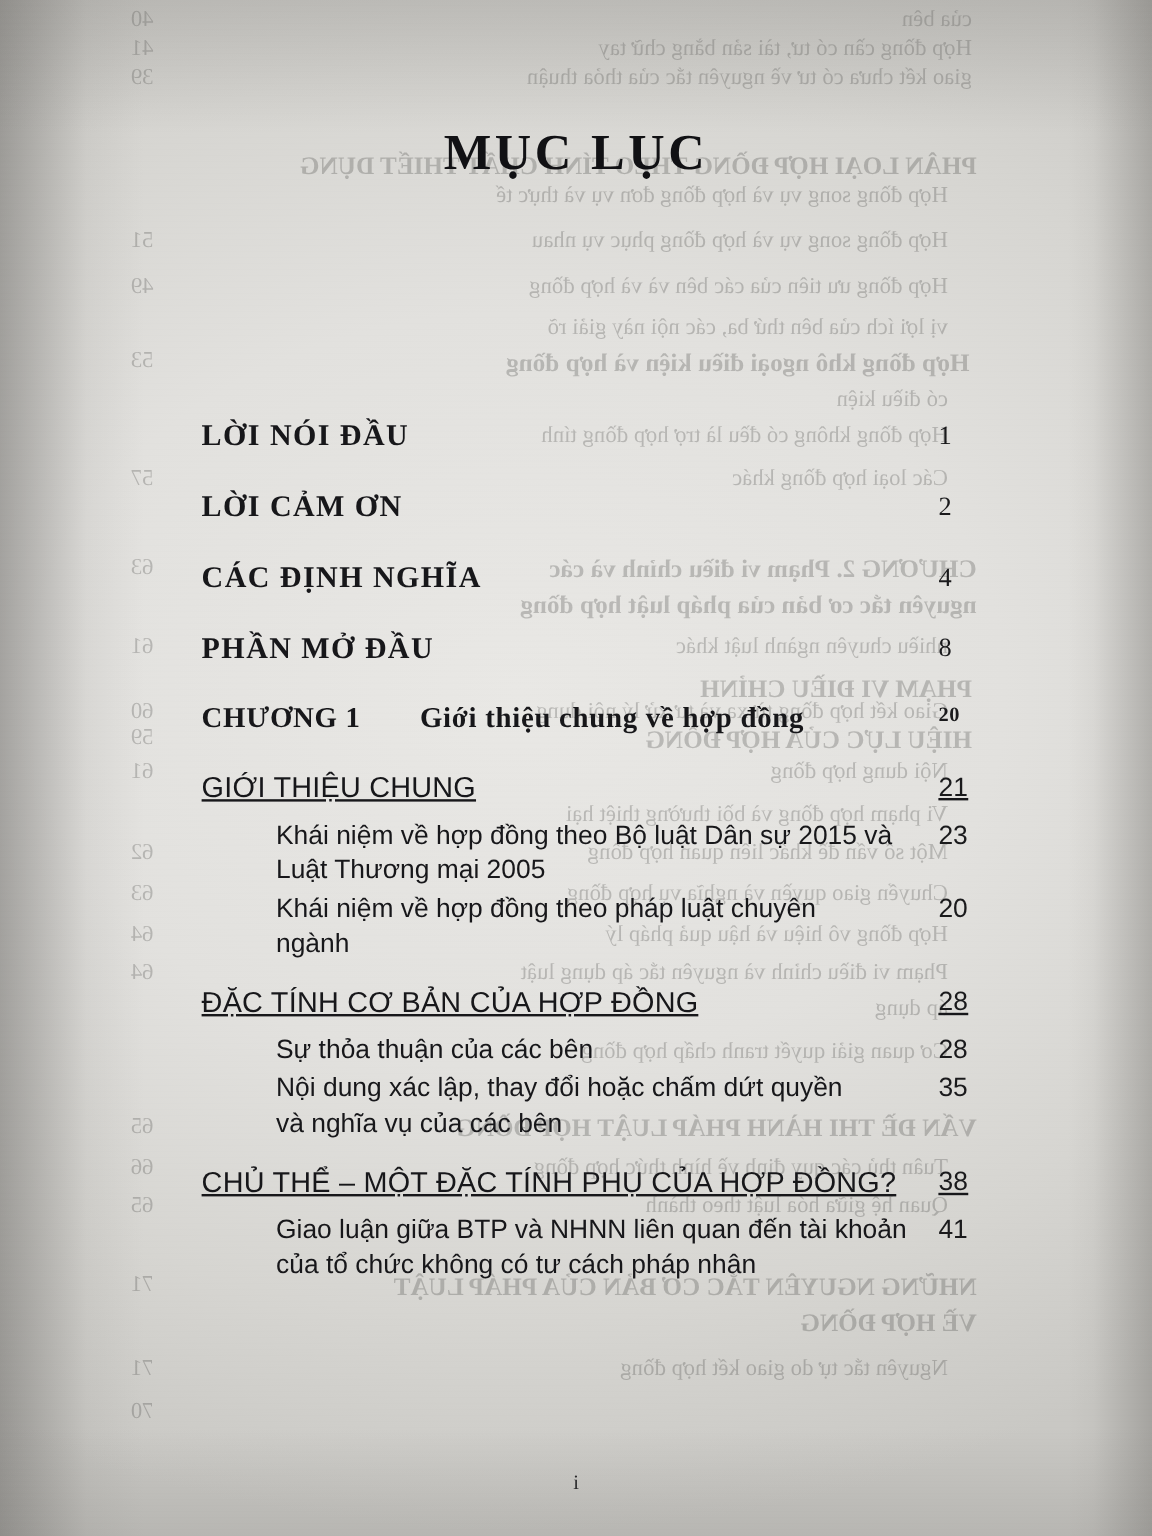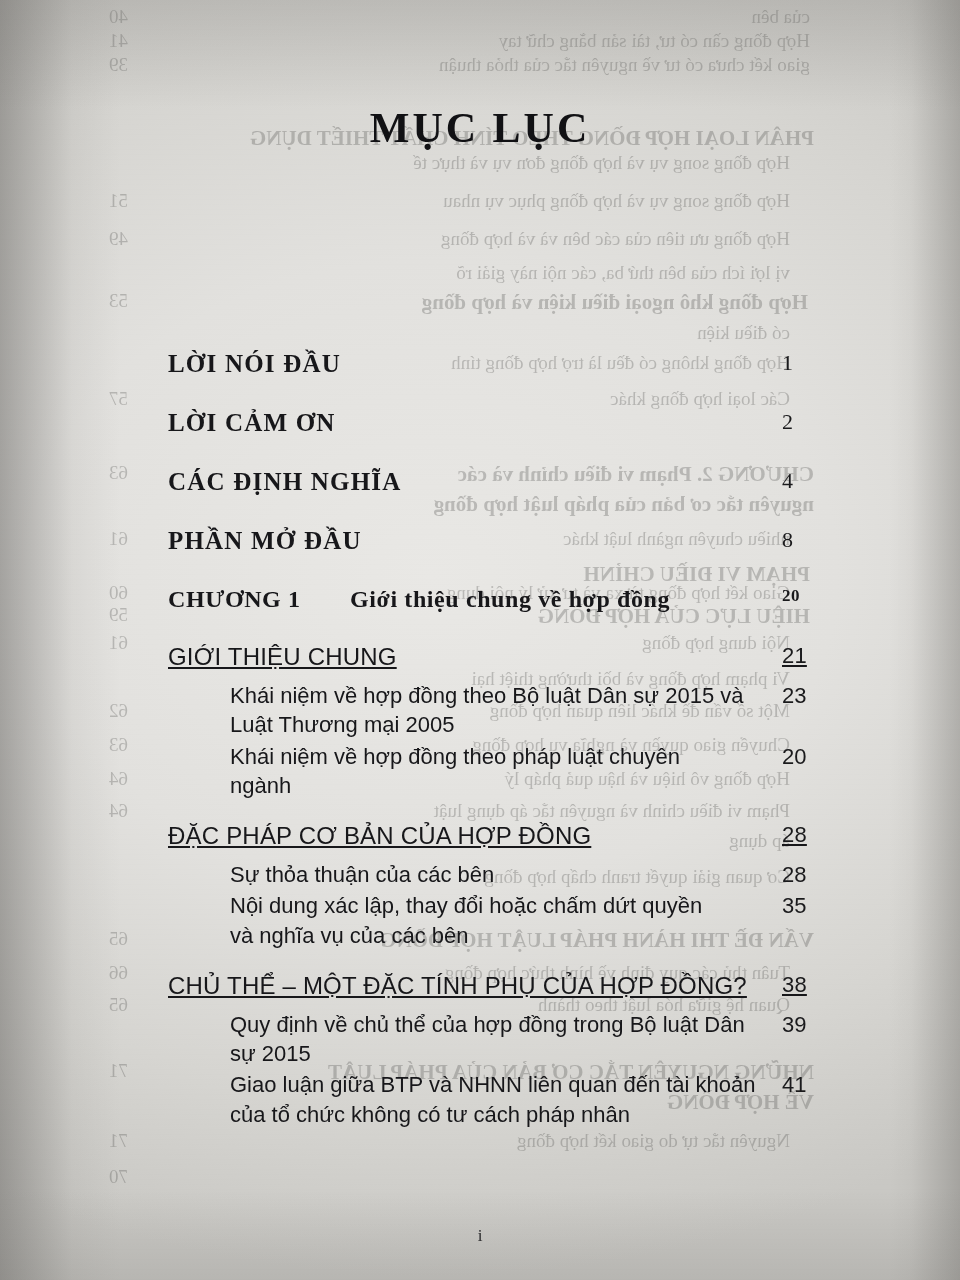--- a/index.html
+++ b/index.html
@@ -281,40 +281,36 @@
         </div>
         <div class="row lv-sub">
           <div class="txtcol"><span>Khái niệm về hợp đồng theo Bộ luật Dân sự 2015 và Luật Thương mại 2005</span></div>
           <div class="pg">23</div>
         </div>
         <div class="row lv-sub gap-md">
           <div class="txtcol"><span>Khái niệm về hợp đồng theo pháp luật chuyên ngành</span></div>
           <div class="pg">20</div>
         </div>
         <div class="row lv-section gap-sm">
-          <div class="txtcol"><span>ĐẶC PHÁP CƠ BẢN CỦA HỢP ĐỒNG</span></div>
+          <div class="txtcol"><span>ĐẶC TÍNH CƠ BẢN CỦA HỢP ĐỒNG</span></div>
           <div class="pg">28</div>
         </div>
         <div class="row lv-sub">
           <div class="txtcol"><span>Sự thỏa thuận của các bên</span></div>
           <div class="pg">28</div>
         </div>
         <div class="row lv-sub gap-md">
           <div class="txtcol"><span>Nội dung xác lập, thay đổi hoặc chấm dứt quyền và nghĩa vụ của các bên</span></div>
           <div class="pg">35</div>
         </div>
         <div class="row lv-section gap-sm">
           <div class="txtcol"><span>CHỦ THỂ – MỘT ĐẶC TÍNH PHỤ CỦA HỢP ĐỒNG?</span></div>
           <div class="pg">38</div>
         </div>
         <div class="row lv-sub">
-          <div class="txtcol"><span>Quy định về chủ thể của hợp đồng trong Bộ luật Dân sự 2015</span></div>
-          <div class="pg">39</div>
-        </div>
-        <div class="row lv-sub">
           <div class="txtcol"><span>Giao luận giữa BTP và NHNN liên quan đến tài khoản của tổ chức không có tư cách pháp nhân</span></div>
           <div class="pg">41</div>
         </div>
       </div>
 
     <div id="folio">i</div>
   </div>
 </div>
 
 </body></html>

